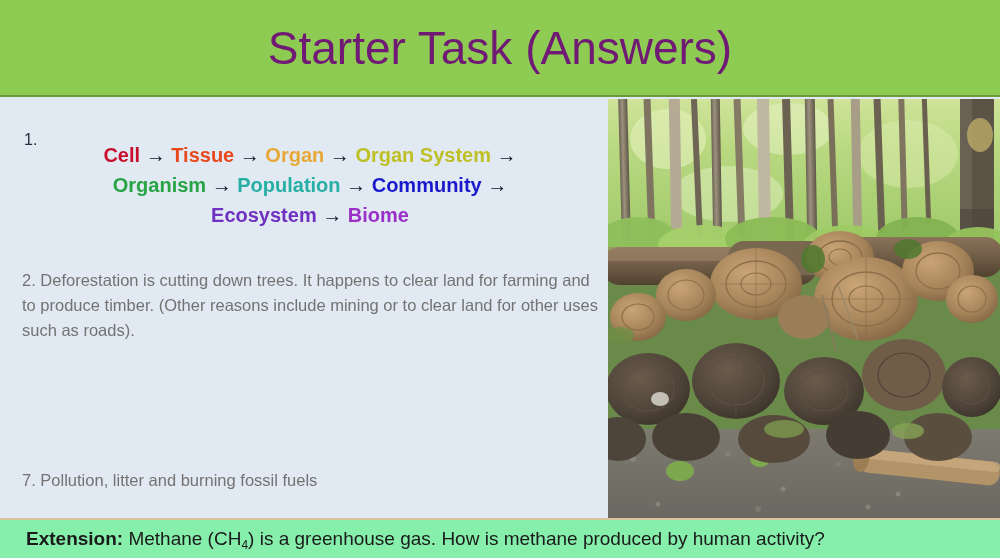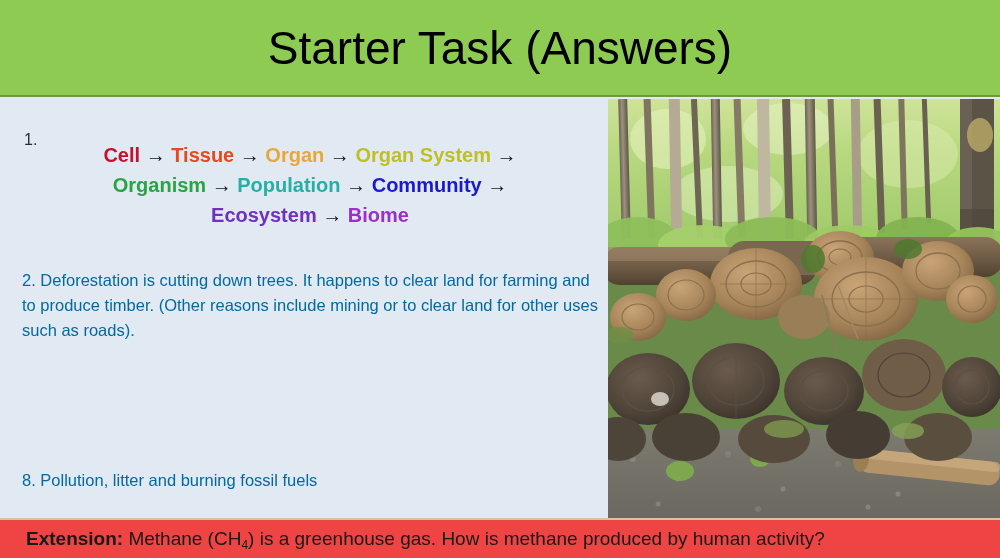--- a/index.html
+++ b/index.html
@@ -26,21 +26,21 @@
     height: 97px;
     background: #8DCB52;
     border-bottom: 2px solid #6E9B3E;
     box-sizing: border-box;
     display: flex;
     align-items: center;
     justify-content: center;
   }
   .title-text {
     font-size: 46px;
-    color: #000000;
+    color: #701a75;
     letter-spacing: 0px;
     font-weight: 400;
     white-space: nowrap;
   }
 
   
   .content-area {
     position: absolute;
     left: 0; top: 99px;
     width: 608px;
@@ -71,21 +71,21 @@
     font-weight: bold;
   }
   .chain .term { white-space: nowrap; }
 
   .para {
     position: absolute;
     left: 22px;
     width: 578px;
     font-size: 16.5px;
     line-height: 25px;
-    color: #0369a1;
+    color: #737373;
   }
   .p2 { top: 268px; }
   .p3 { top: 369px; }
   .p4 { top: 468px; }
 
   
   .photo {
     position: absolute;
     left: 608px;
     top: 99px;
@@ -96,21 +96,21 @@
   }
   .photo-svg { display: block; width: 392px; height: 419px; }
 
   
   .extension-bar {
     position: absolute;
     left: 0;
     top: 518px;
     width: 1000px;
     height: 40px;
-    background: #ef4444;
+    background: #86efac;
     border-top: 2px solid #D8C39E;
     box-sizing: border-box;
     display: flex;
     align-items: center;
   }
   .extension-text {
     padding-left: 26px;
     font-size: 19px;
     color: #1A1A1A;
     white-space: nowrap;
@@ -132,21 +132,21 @@
     <div class="title-text">Starter Task (Answers)</div>
   </div>
 
   <div class="content-area"></div>
 
   <div class="q1-number">1.</div>
 
   <div class="chain"><span class="term" style="color: rgb(200, 16, 46);">Cell</span><span class="arrow" style="color: rgb(11, 19, 36);"> → </span><span class="term" style="color: rgb(232, 72, 28);">Tissue</span><span class="arrow" style="color: rgb(11, 19, 36);"> → </span><span class="term" style="color: rgb(232, 168, 56);">Organ</span><span class="arrow" style="color: rgb(11, 19, 36);"> → </span><span class="term" style="color: rgb(191, 191, 38);">Organ System</span><span class="arrow" style="color: rgb(11, 19, 36);"> → </span><br><span class="term" style="color: rgb(40, 164, 69);">Organism</span><span class="arrow" style="color: rgb(11, 19, 36);"> → </span><span class="term" style="color: rgb(39, 175, 165);">Population</span><span class="arrow" style="color: rgb(11, 19, 36);"> → </span><span class="term" style="color: rgb(26, 26, 204);">Community</span><span class="arrow" style="color: rgb(11, 19, 36);"> → </span><br><span class="term" style="color: rgb(112, 48, 192);">Ecosystem</span><span class="arrow" style="color: rgb(11, 19, 36);"> → </span><span class="term" style="color: rgb(155, 48, 200);">Biome</span></div>
 
   <div class="para p2">2. Deforestation is cutting down trees. It happens to clear land for farming and to produce timber. (Other reasons include mining or to clear land for other uses such as roads).</div>
-  <div class="para p4">8. Pollution, litter and burning fossil fuels</div>
+  <div class="para p4">7. Pollution, litter and burning fossil fuels</div>
 
   <div class="photo">
     <svg class="photo-svg" viewBox="0 0 392 419" preserveAspectRatio="none">
       <defs>
         <linearGradient id="skyCanopy" x1="0" y1="0" x2="0" y2="1">
           <stop offset="0%" stop-color="#cfe39a"></stop>
           <stop offset="35%" stop-color="#b8d87f"></stop>
           <stop offset="100%" stop-color="#9ec96a"></stop>
         </linearGradient>
         <linearGradient id="trunkG" x1="0" y1="0" x2="1" y2="0">

